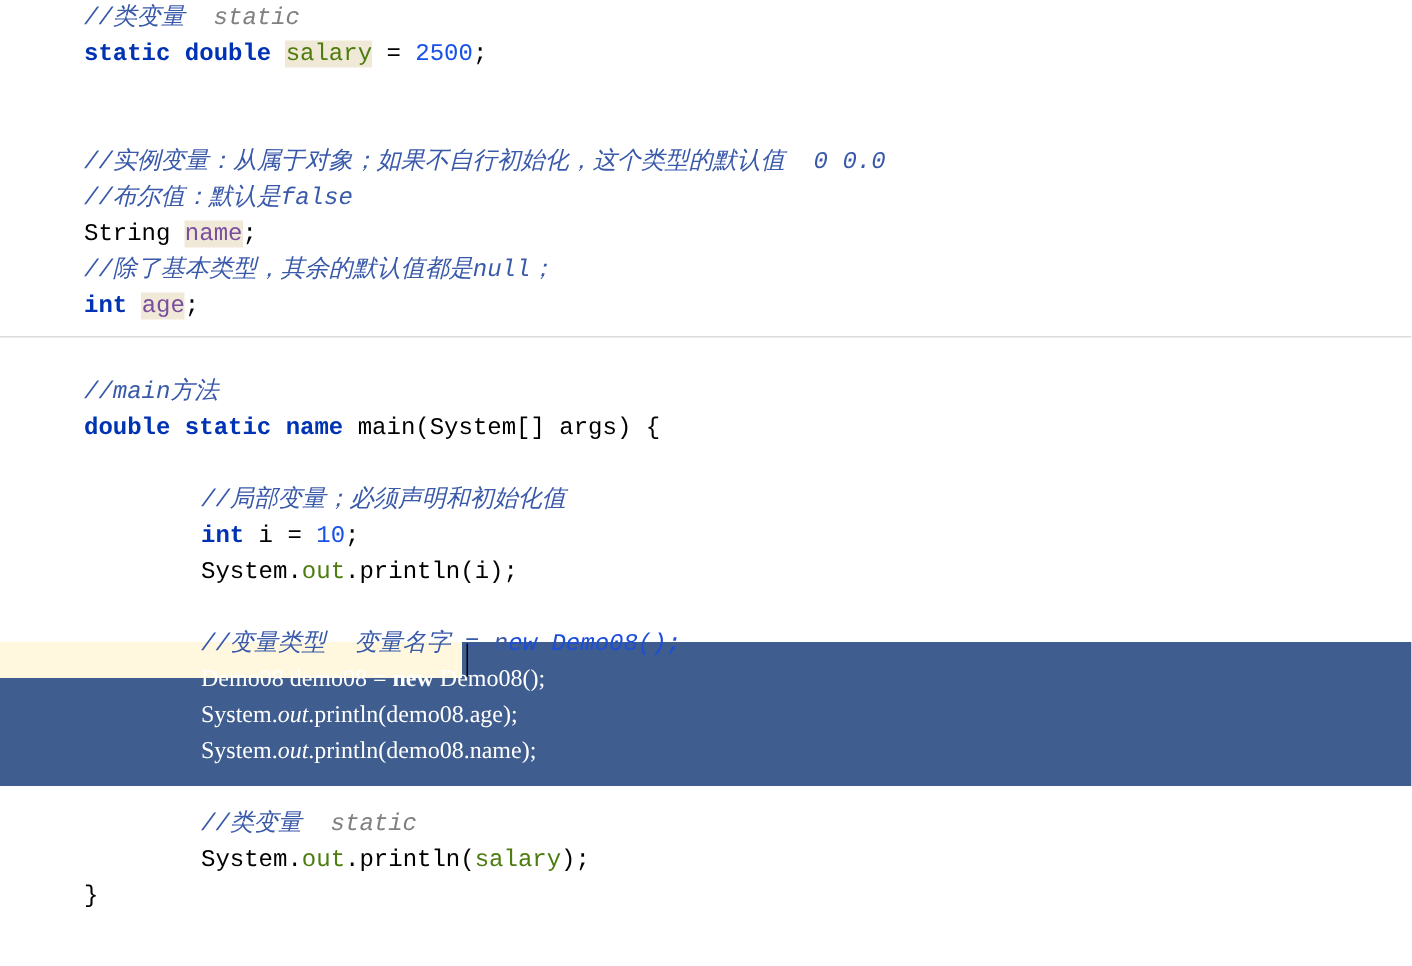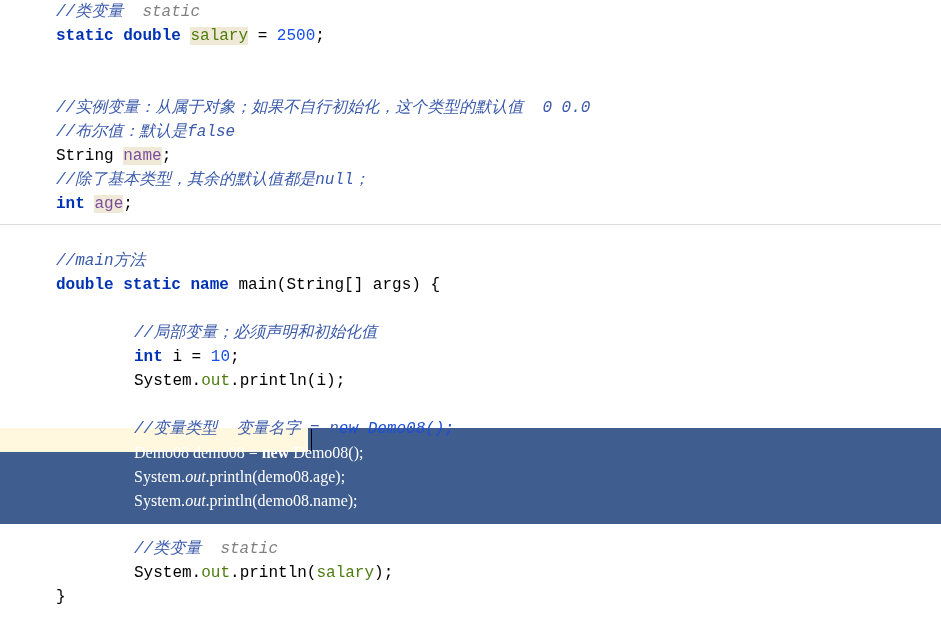--- a/index.html
+++ b/index.html
@@ -93,21 +93,21 @@
   <div class="line"><span>String </span><span class="field field-bg">name</span><span>;</span></div>
 
   <div class="line"><span class="cm-blue">//除了基本类型，其余的默认值都是null；</span></div>
 
   <div class="line"><span class="kw">int</span><span> </span><span class="field field-bg">age</span><span>;</span></div>
 
   <div class="blank section-divider"></div>
 
   <div class="line"><span class="cm-blue">//</span><span class="cm-blue" style="">main</span><span class="cm-blue">方法</span></div>
 
-  <div class="line"><span class="kw">double</span><span> </span><span class="kw">static</span><span> </span><span class="kw">name</span><span> main(String[] args) {</span></div>
+  <div class="line"><span class="kw">double</span><span> </span><span class="kw">static</span><span> </span><span class="kw">name</span><span> main(System[] args) {</span></div>
 
   <div class="blank"></div>
 
   <div class="line indent-1"><span class="cm-blue">//局部变量；必须声明和初始化值</span></div>
 
   <div class="line indent-1"><span class="kw">int</span><span> i = </span><span class="num">10</span><span>;</span></div>
 
   <div class="line indent-1"><span>System.</span><span class="static-field">out</span><span>.println(i);</span></div>
 
   <div class="blank"></div>

